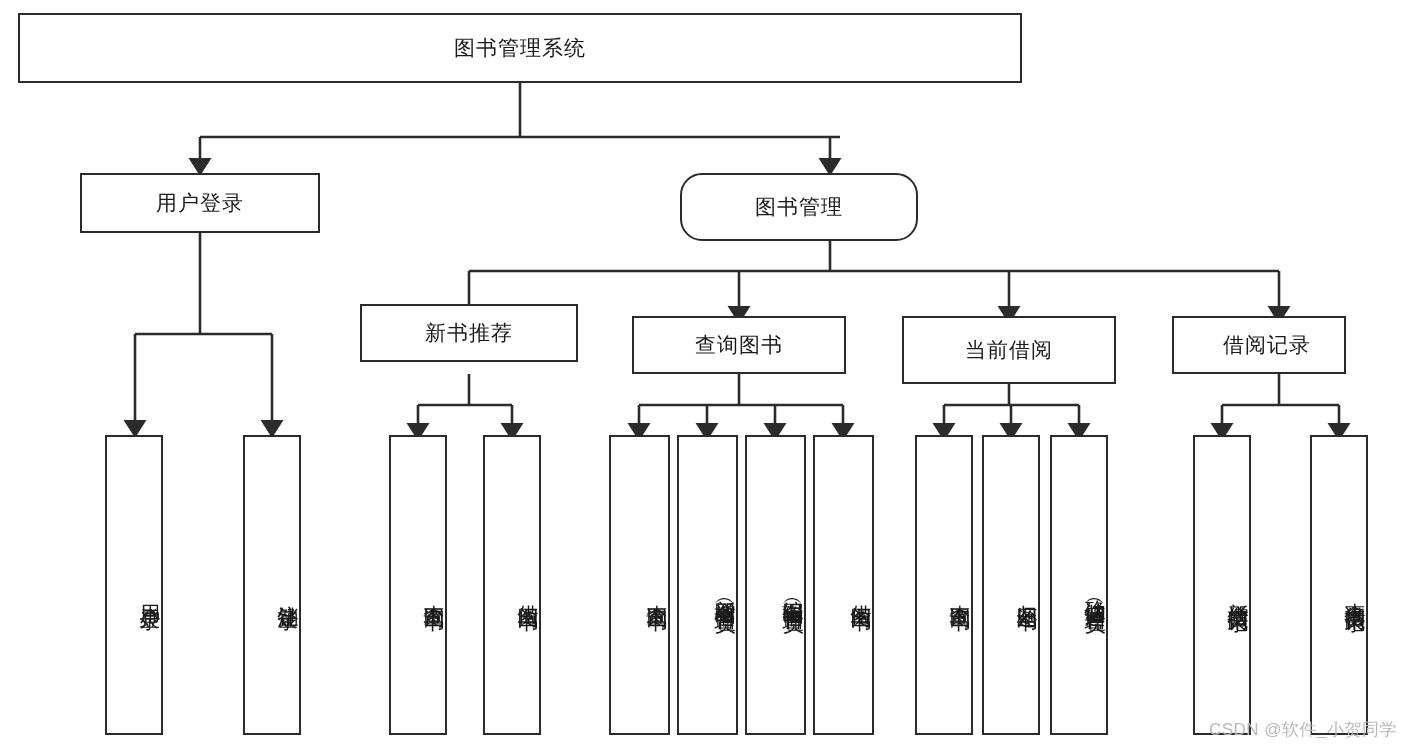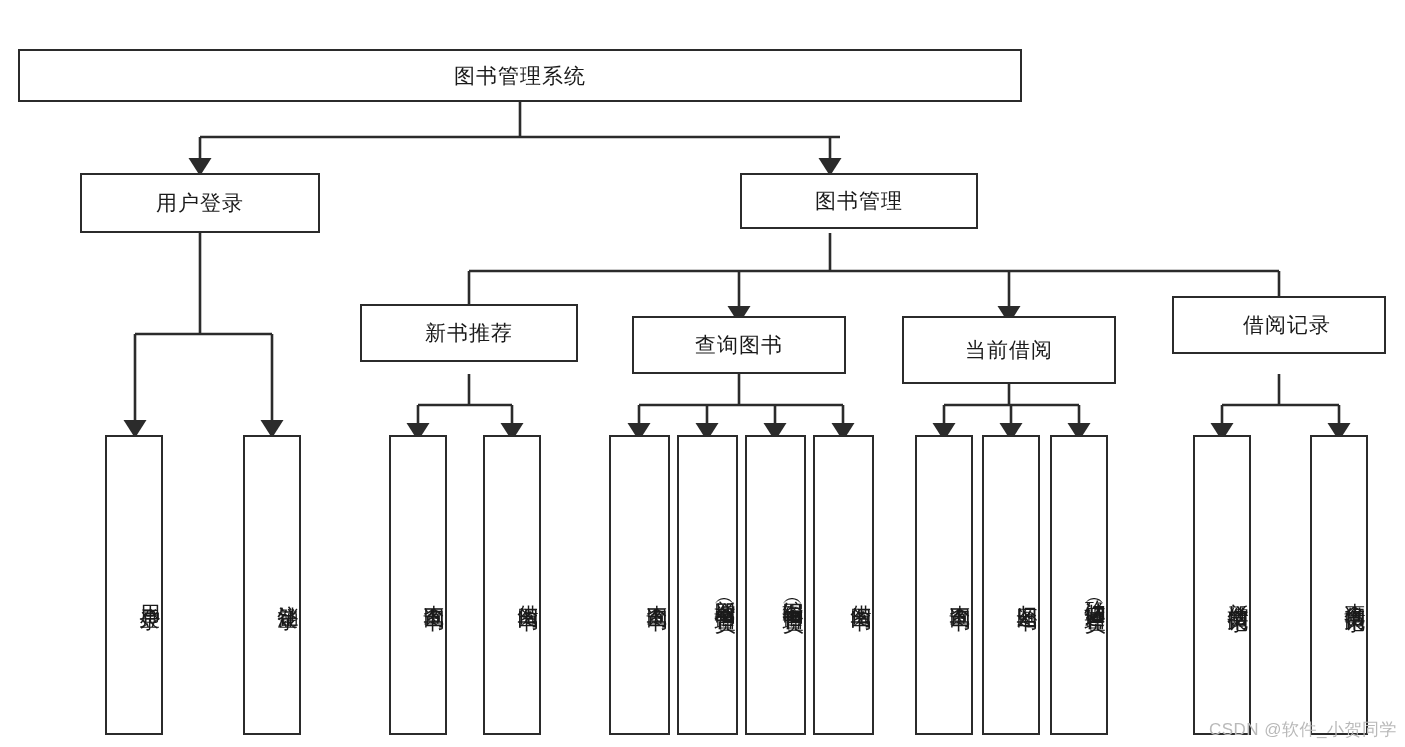--- a/index.html
+++ b/index.html
@@ -113,41 +113,41 @@
       <path d="M1011,405 L1011,431" marker-end="url(#arrow)"></path>
       <path d="M1079,405 L1079,431" marker-end="url(#arrow)"></path>
 
       <path d="M1279,374 L1279,405"></path>
       <path d="M1222,405 L1339,405"></path>
       <path d="M1222,405 L1222,431" marker-end="url(#arrow)"></path>
       <path d="M1339,405 L1339,431" marker-end="url(#arrow)"></path>
     </g>
   </svg>
 
-  <div class="node horiz" style="left:18px; top:13px; width:1004px; height:53px;margin-top:36px;">
+  <div class="node horiz" style="left:18px; top:13px; width:1004px; height:70px;">
     <span>图书管理系统</span>
   </div>
 
   <div class="node horiz" style="left:80px; top:173px; width:240px; height:60px;">
     <span>用户登录</span>
   </div>
-  <div class="node horiz" style="left:740px; top:173px; width:238px; height:56px;">
+  <div class="node horiz" style="left:680px; top:173px; width:238px; height:68px;border-radius:22px;">
     <span>图书管理</span>
   </div>
 
   <div class="node horiz" style="left:360px; top:304px; width:218px; height:58px;">
     <span>新书推荐</span>
   </div>
   <div class="node horiz" style="left:632px; top:316px; width:214px; height:58px;">
     <span>查询图书</span>
   </div>
   <div class="node horiz" style="left:902px; top:316px; width:214px; height:68px;">
     <span>当前借阅</span>
   </div>
-  <div class="node horiz" style="left:1172px; top:296px; width:214px; height:58px;padding-left:16px;">
+  <div class="node horiz" style="left:1172px; top:316px; width:174px; height:58px;padding-left:16px;">
     <span>借阅记录</span>
   </div>
 
   <div class="node vert" style="left:105px; top:435px; width:58px; height:300px;">
     <span>用户登录</span>
   </div>
   <div class="node vert" style="left:243px; top:435px; width:58px; height:300px;">
     <span>注销登录</span>
   </div>
 

